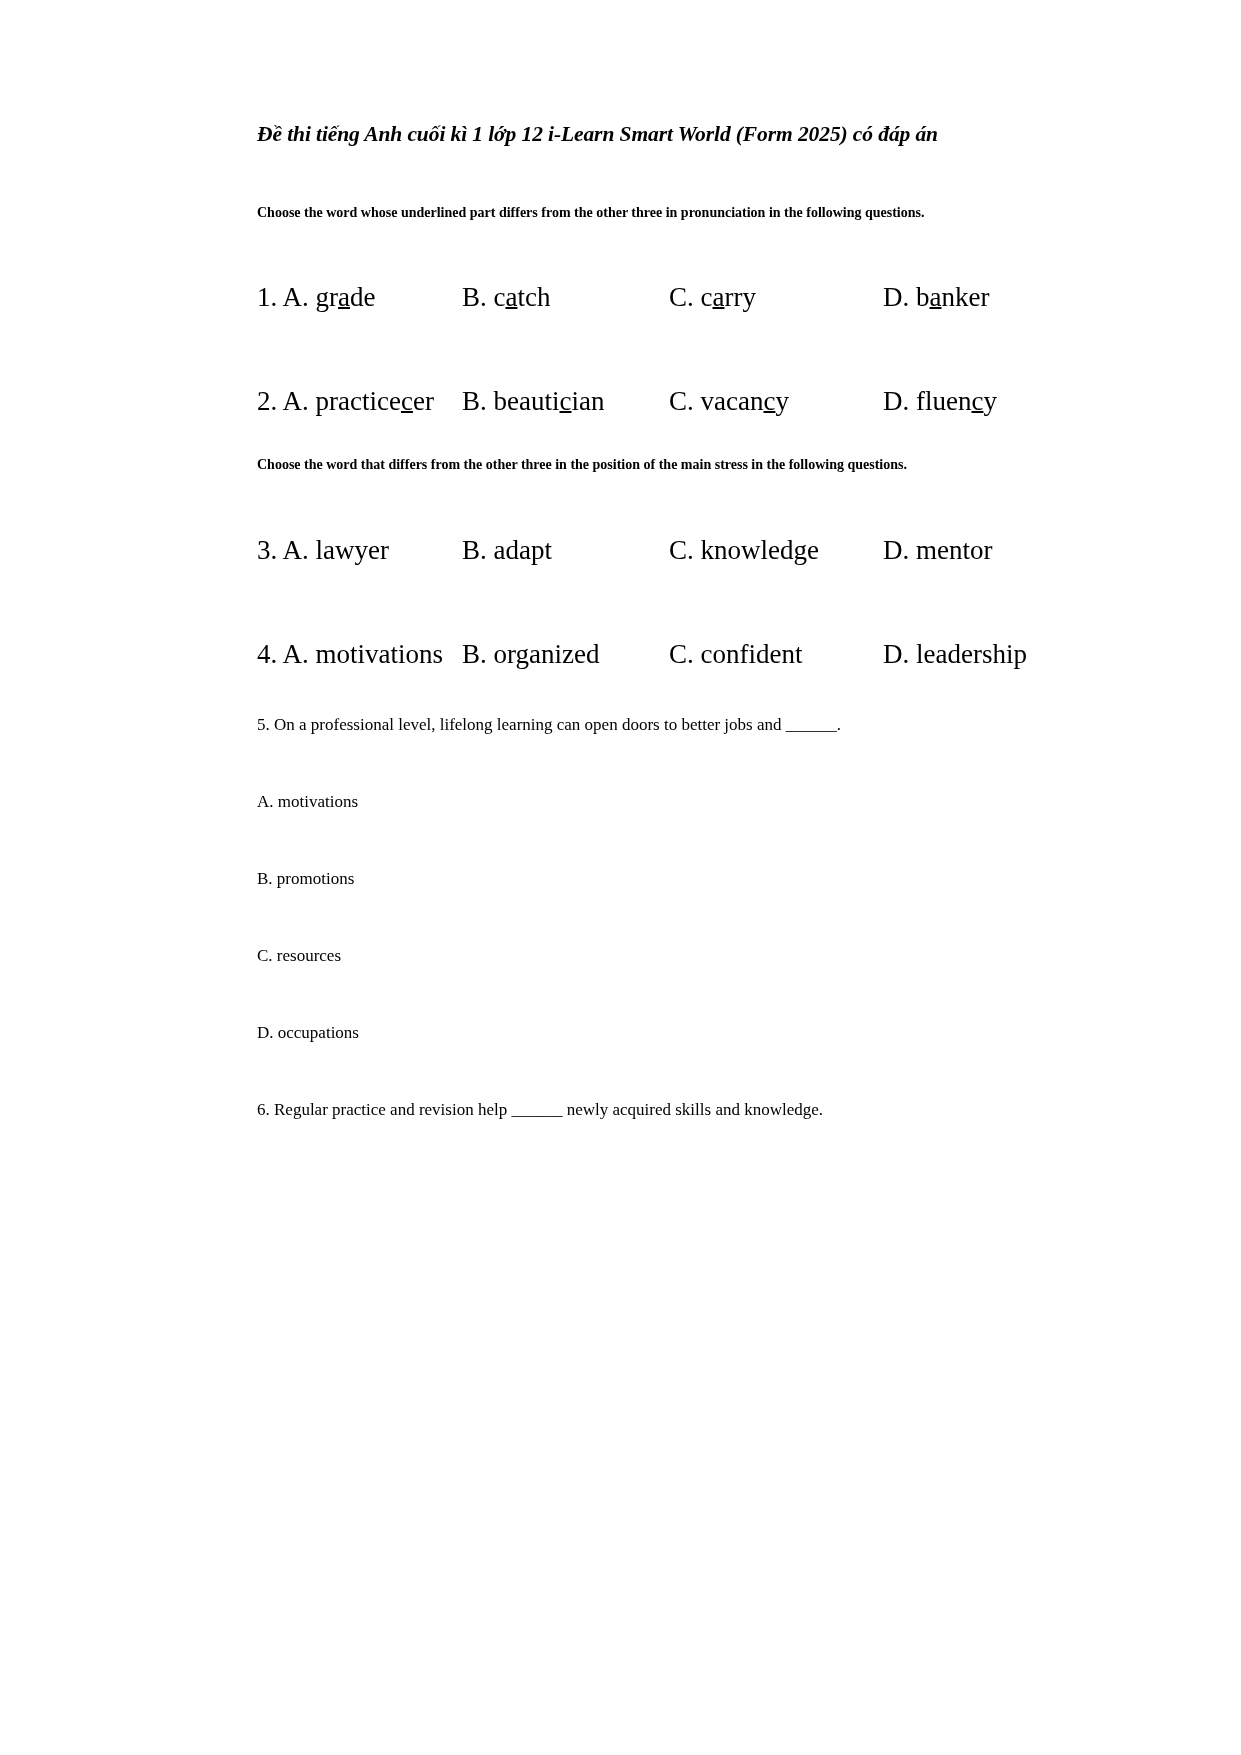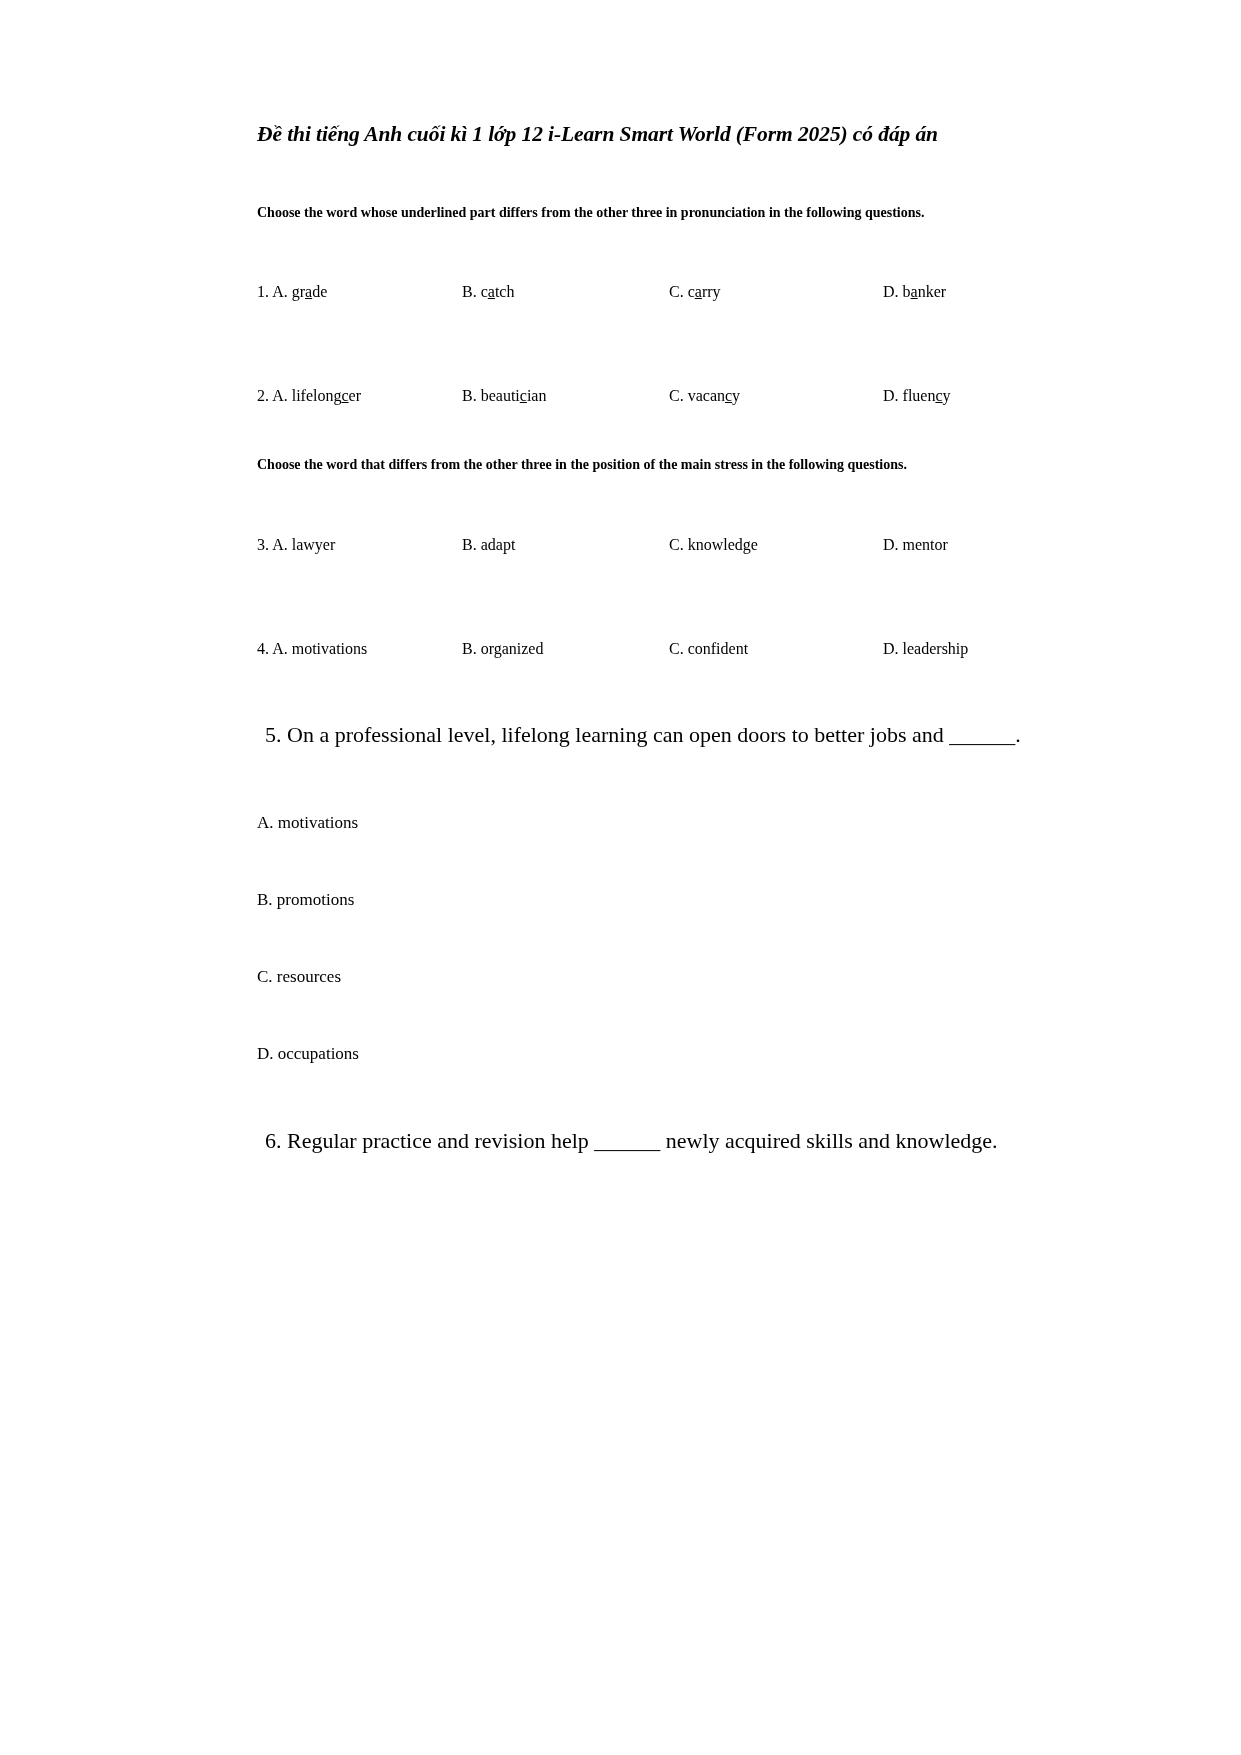--- a/index.html
+++ b/index.html
@@ -41,42 +41,42 @@
     font-size: 14px;
     line-height: 2.6;
     text-align: justify;
     text-justify: inter-word;
     margin: 0;
   }
   .instruction.block-1 { margin-top: 46px; }
   .instruction.block-2 { margin-top: 37px; }
   .instruction.block-3 { margin-top: 37px; }
   .qrow {
-    font-size: 16px;
+    font-size: 27px;
     line-height: 1;
     margin: 0;
     position: relative;
     height: 22px;
   }
   .qrow .col {
     position: absolute;
     top: 0;
     white-space: nowrap;
   }
   .c0 { left: 0px; }
   .c1 { left: 205px; }
   .c2 { left: 412px; }
   .c3 { left: 626px; }
   .u { text-decoration: underline; text-underline-offset: 1px; }
   .q-spacer-1 { height: 53px; }
   .q-spacer-2 { height: 82px; }
   .sentence {
-    font-size: 22px;
+    font-size: 17px;
     line-height: 1;
-    margin: 8px;
+    margin: 0;
     white-space: nowrap;
   }
   .opt {
     font-size: 17px;
     line-height: 1;
     margin: 0;
     white-space: nowrap;
   }
   .gap-md { height: 60px; }
   .gap-sm { height: 53px; }
@@ -96,21 +96,21 @@
     <div class="qrow">
       <span class="col c0"><span>1.</span> <span>A.</span> <span>gr</span><span class="u">a</span><span>de</span></span>
       <span class="col c1"><span>B.</span> <span>c</span><span class="u">a</span><span>tch</span></span>
       <span class="col c2"><span>C.</span> <span>c</span><span class="u">a</span><span>rry</span></span>
       <span class="col c3"><span>D.</span> <span>b</span><span class="u">a</span><span>nker</span></span>
     </div>
 
     <div class="q-spacer-2"></div>
 
     <div class="qrow">
-      <span class="col c0"><span>2.</span> <span>A.</span> <span>lifelong</span><span class="u">c</span><span>er</span></span>
+      <span class="col c0"><span>2.</span> <span>A.</span> <span>practice</span><span class="u">c</span><span>er</span></span>
       <span class="col c1"><span>B.</span> <span>beauti</span><span class="u">c</span><span>ian</span></span>
       <span class="col c2"><span>C.</span> <span>vacan</span><span class="u">c</span><span>y</span></span>
       <span class="col c3"><span>D.</span> <span>fluen</span><span class="u">c</span><span>y</span></span>
     </div>
 
     <p class="instruction block-2">Choose the word that differs from the other three in the position of the main stress in the following questions.</p>
 
     <div class="q-spacer-1"></div>
 
     <div class="qrow">

